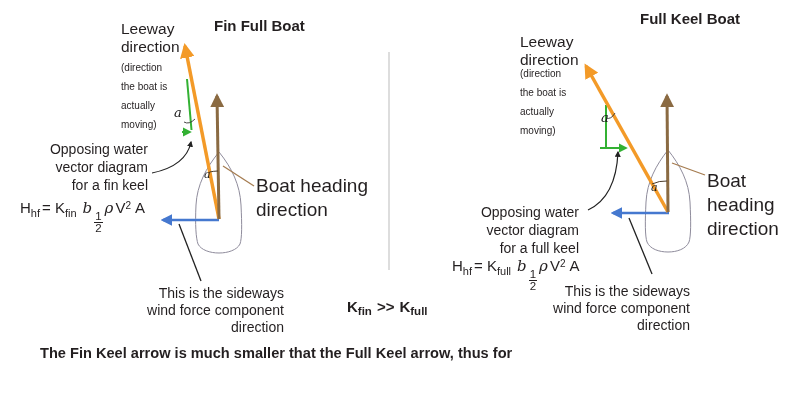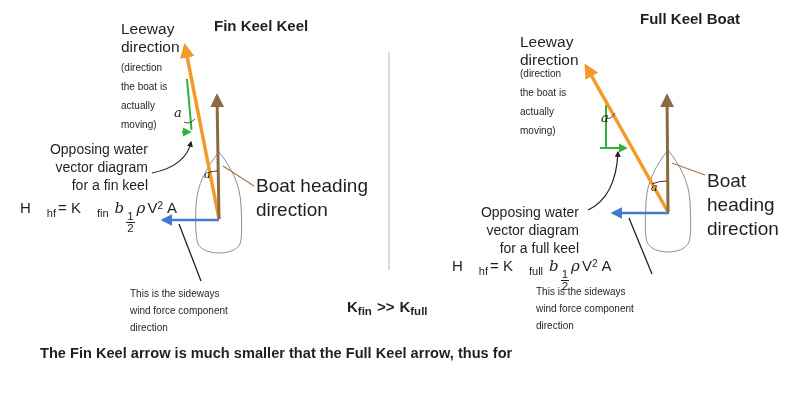--- a/index.html
+++ b/index.html
@@ -5,24 +5,24 @@
   html,body{margin:0;padding:0;background:#ffffff;}
   #canvas{position:relative;width:800px;height:406px;background:#ffffff;overflow:hidden;
           font-family:"Liberation Sans",sans-serif;color:#231f20;}
   #diagram-svg{position:absolute;left:0;top:0;}
   .label{position:absolute;white-space:pre-line;color:#231f20;}
   .title{font-weight:bold;font-size:15px;}
   .big{font-size:15.5px;line-height:17.5px;}
   .note{font-size:10px;line-height:19px;}
   .mid{font-size:14px;line-height:18px;}
   .mid2{font-size:19px;line-height:24px;}
-  .sideways{font-size:10px;line-height:17.2px;text-align:left;}
+  .sideways{font-size:14px;line-height:17.2px;text-align:right;}
   .right-align{text-align:right;}
   .formula{position:absolute;font-size:15px;display:flex;align-items:baseline;}
-  .formula .sub{font-size:11px;transform:translateY(4px);margin-right:1px;margin-left:16px;}
+  .formula .sub{font-size:11px;transform:translateY(4px);margin-right:1px;}
   .formula .eqk{margin-left:1px;}
   .mult{font-family:"DejaVu Serif",serif;font-style:italic;margin:0 0 0 5px;}
   .frac{display:inline-flex;flex-direction:column;align-items:center;font-size:11.5px;
         line-height:11px;transform:translateY(7px);margin:0 2px;}
   .frac .num{border-bottom:1.2px solid #231f20;padding:0 1px;}
   .rho{font-family:"DejaVu Serif",serif;font-style:italic;margin:0 2px 0 0;}
   .vsup{font-size:10px;transform:translateY(-4px);}
   .avar{margin-left:4px;}
   .krel{position:absolute;font-weight:bold;font-size:15px;display:flex;align-items:baseline;}
   .krel .ksub{font-size:11.5px;transform:translateY(3px);}
@@ -82,21 +82,21 @@
     <line x1="668" y1="212" x2="667" y2="96" stroke="#8a6a42" stroke-width="3" marker-end="url(#m-brown)"></line>
     <path d="M606,118 Q 611,120 615,113" fill="none" stroke="#333333" stroke-width="0.9"></path>
     <path d="M652,184 A 32,32 0 0 1 667,181" fill="none" stroke="#4a3b2a" stroke-width="1"></path>
     <path d="M588,210 Q 616,197 618,152" fill="none" stroke="#222222" stroke-width="1.2" marker-end="url(#m-black)"></path>
     <line x1="705" y1="175" x2="672" y2="163" stroke="#a57c50" stroke-width="1.3"></line>
     <line x1="629" y1="218" x2="652" y2="274" stroke="#222222" stroke-width="1.3"></line>
     <text x="601" y="122" font-size="13" class="angle-text">a</text>
     <text x="651" y="191" font-size="11" class="angle-text">a</text>
   </svg>
 
-  <div class="label title" style="left:214px;top:17px;">Fin Keel Keel</div>
+  <div class="label title" style="left:214px;top:17px;">Fin Full Boat</div>
   <div class="label big" style="left:121px;top:20px;">Leeway
 direction</div>
   <div class="label note" style="left:121px;top:58px;">(direction
 the boat is
 actually
 moving)</div>
   <div class="label mid right-align" style="left:26px;top:140px;width:122px;">Opposing water
 vector diagram
 for a fin keel</div>
   <div class="formula" style="left:20px;top:199px;">

